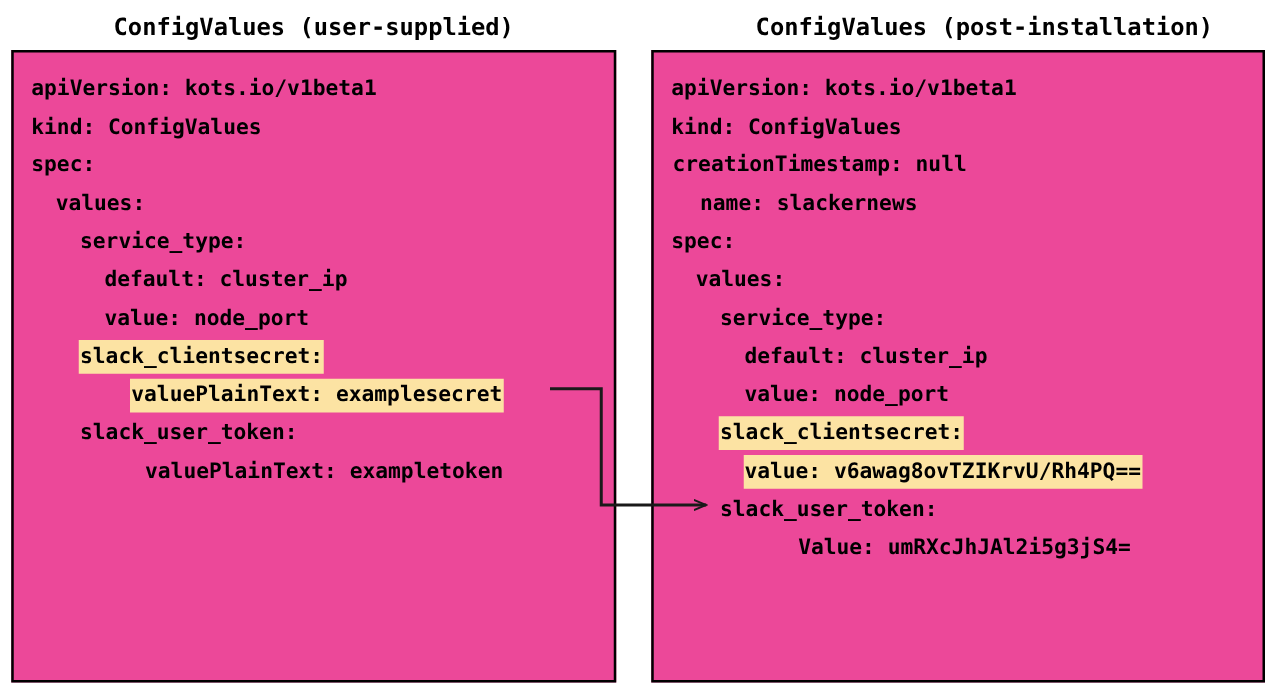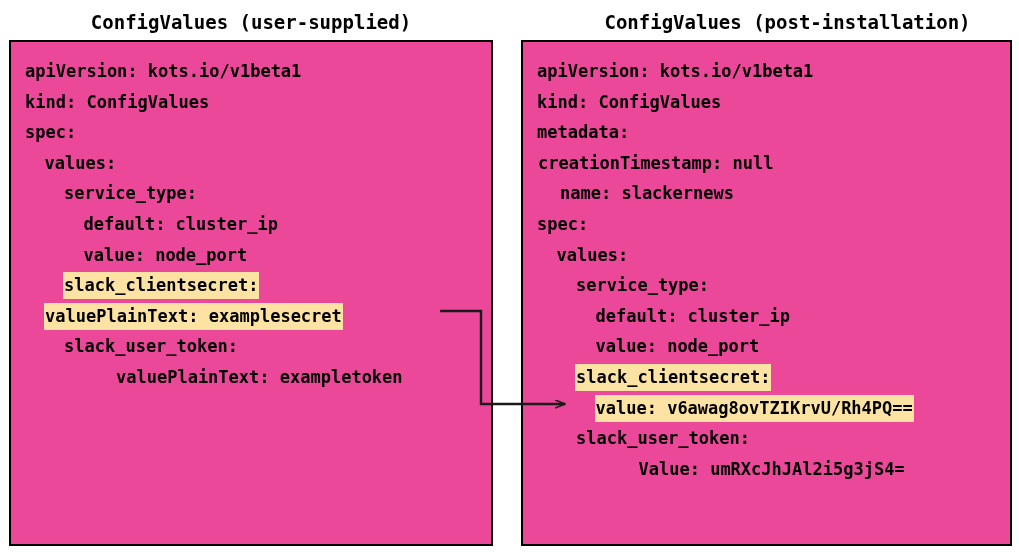--- a/index.html
+++ b/index.html
@@ -98,33 +98,32 @@
   <div class="code-box" id="box-left">
     <div class="code-lines" id="lines-left">
         <div class="code-line" style="padding-left: 13px;"><span class="txt">apiVersion: kots.io/v1beta1</span></div>
         <div class="code-line" style="padding-left: 13px;"><span class="txt">kind: ConfigValues</span></div>
         <div class="code-line" style="padding-left: 13px;"><span class="txt">spec:</span></div>
         <div class="code-line" style="padding-left: 32.5px;"><span class="txt">values:</span></div>
         <div class="code-line" style="padding-left: 52px;"><span class="txt">service_type:</span></div>
         <div class="code-line" style="padding-left: 71.5px;"><span class="txt">default: cluster_ip</span></div>
         <div class="code-line" style="padding-left: 71.5px;"><span class="txt">value: node_port</span></div>
         <div class="code-line hl" style="padding-left: 52px;"><span class="txt">slack_clientsecret:</span></div>
-        <div class="code-line hl" style="padding-left: 33px;"><span class="txt">valuePlainText: examplesecret</span></div>
+        <div class="code-line hl" style="padding-left: 93px;"><span class="txt">valuePlainText: examplesecret</span></div>
         <div class="code-line" style="padding-left: 52px;"><span class="txt">slack_user_token:</span></div>
         <div class="code-line" style="padding-left: 104px;"><span class="txt">valuePlainText: exampletoken</span></div>
       </div>
   </div>
 
   <div class="panel-title" id="title-right">ConfigValues (post-installation)</div>
 
   <div class="code-box" id="box-right">
     <div class="code-lines" id="lines-right">
         <div class="code-line" style="padding-left: 13px;"><span class="txt">apiVersion: kots.io/v1beta1</span></div>
         <div class="code-line" style="padding-left: 13px;"><span class="txt">kind: ConfigValues</span></div>
-        <div class="code-line" style="padding-left: 13px;"><span class="txt">metadata:</span></div>
         <div class="code-line" style="padding-left: 14px; text-decoration: underline;"><span class="txt">creationTimestamp: null</span></div>
         <div class="code-line" style="padding-left: 36px;"><span class="txt">name: slackernews</span></div>
         <div class="code-line" style="padding-left: 13px;"><span class="txt">spec:</span></div>
         <div class="code-line" style="padding-left: 32.5px;"><span class="txt">values:</span></div>
         <div class="code-line" style="padding-left: 52px;"><span class="txt">service_type:</span></div>
         <div class="code-line" style="padding-left: 71.5px;"><span class="txt">default: cluster_ip</span></div>
         <div class="code-line" style="padding-left: 71.5px;"><span class="txt">value: node_port</span></div>
         <div class="code-line hl" style="padding-left: 52px;"><span class="txt">slack_clientsecret:</span></div>
         <div class="code-line hl" style="padding-left: 71.5px;"><span class="txt">value: v6awag8ovTZIKrvU/Rh4PQ==</span></div>
         <div class="code-line" style="padding-left: 52px;"><span class="txt">slack_user_token:</span></div>

